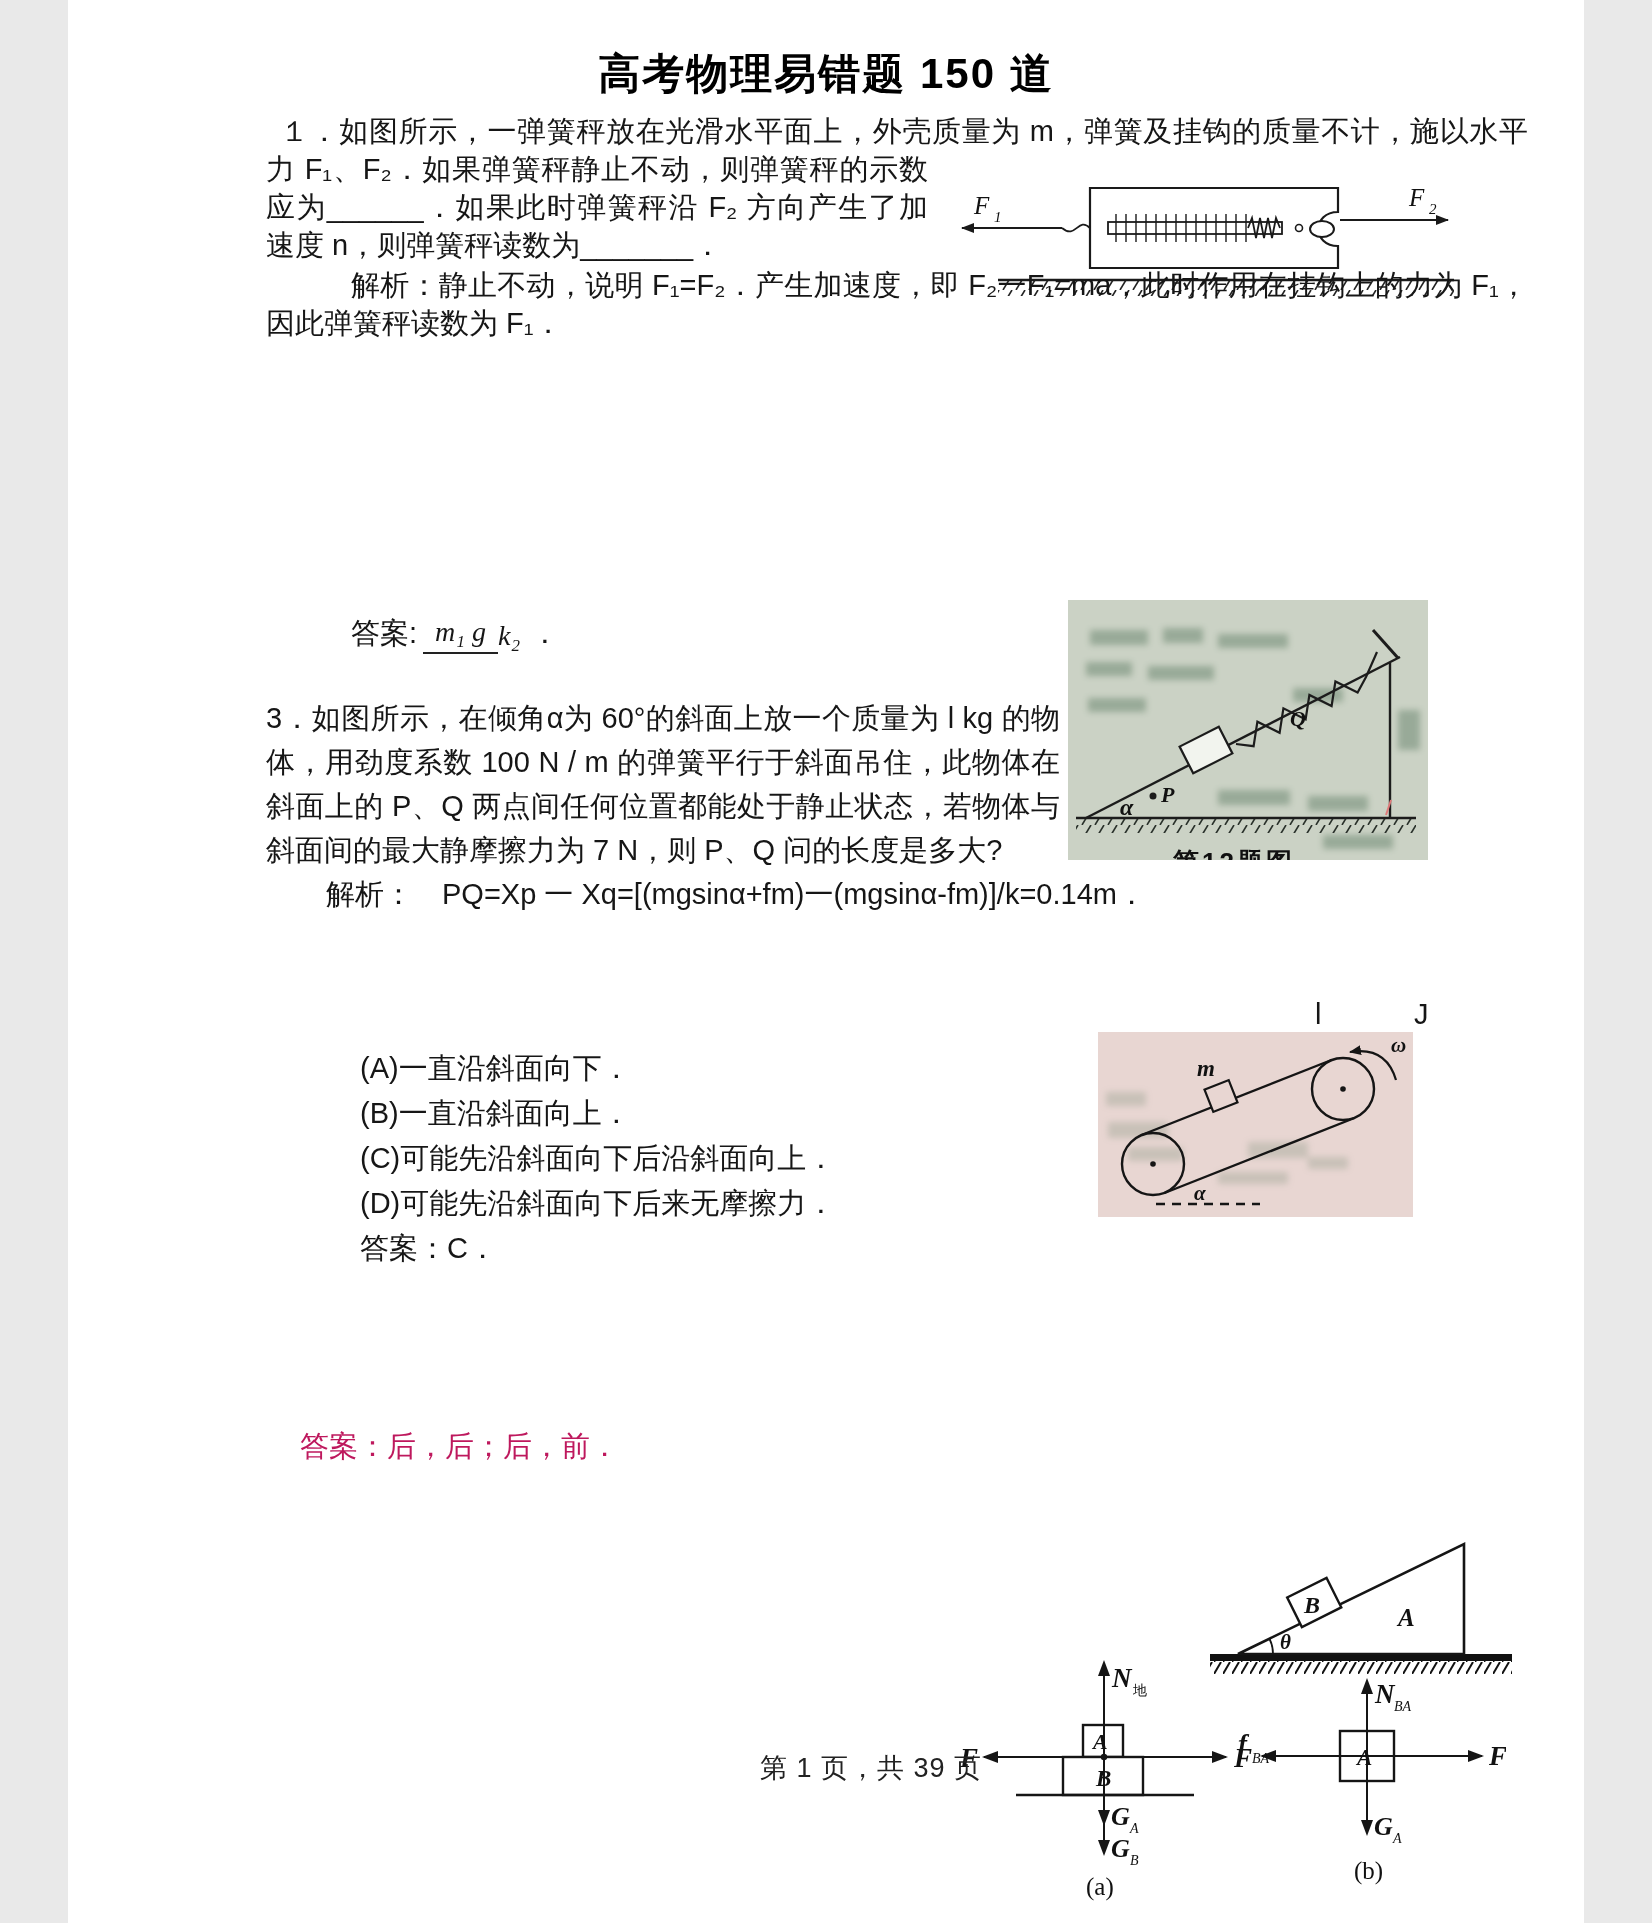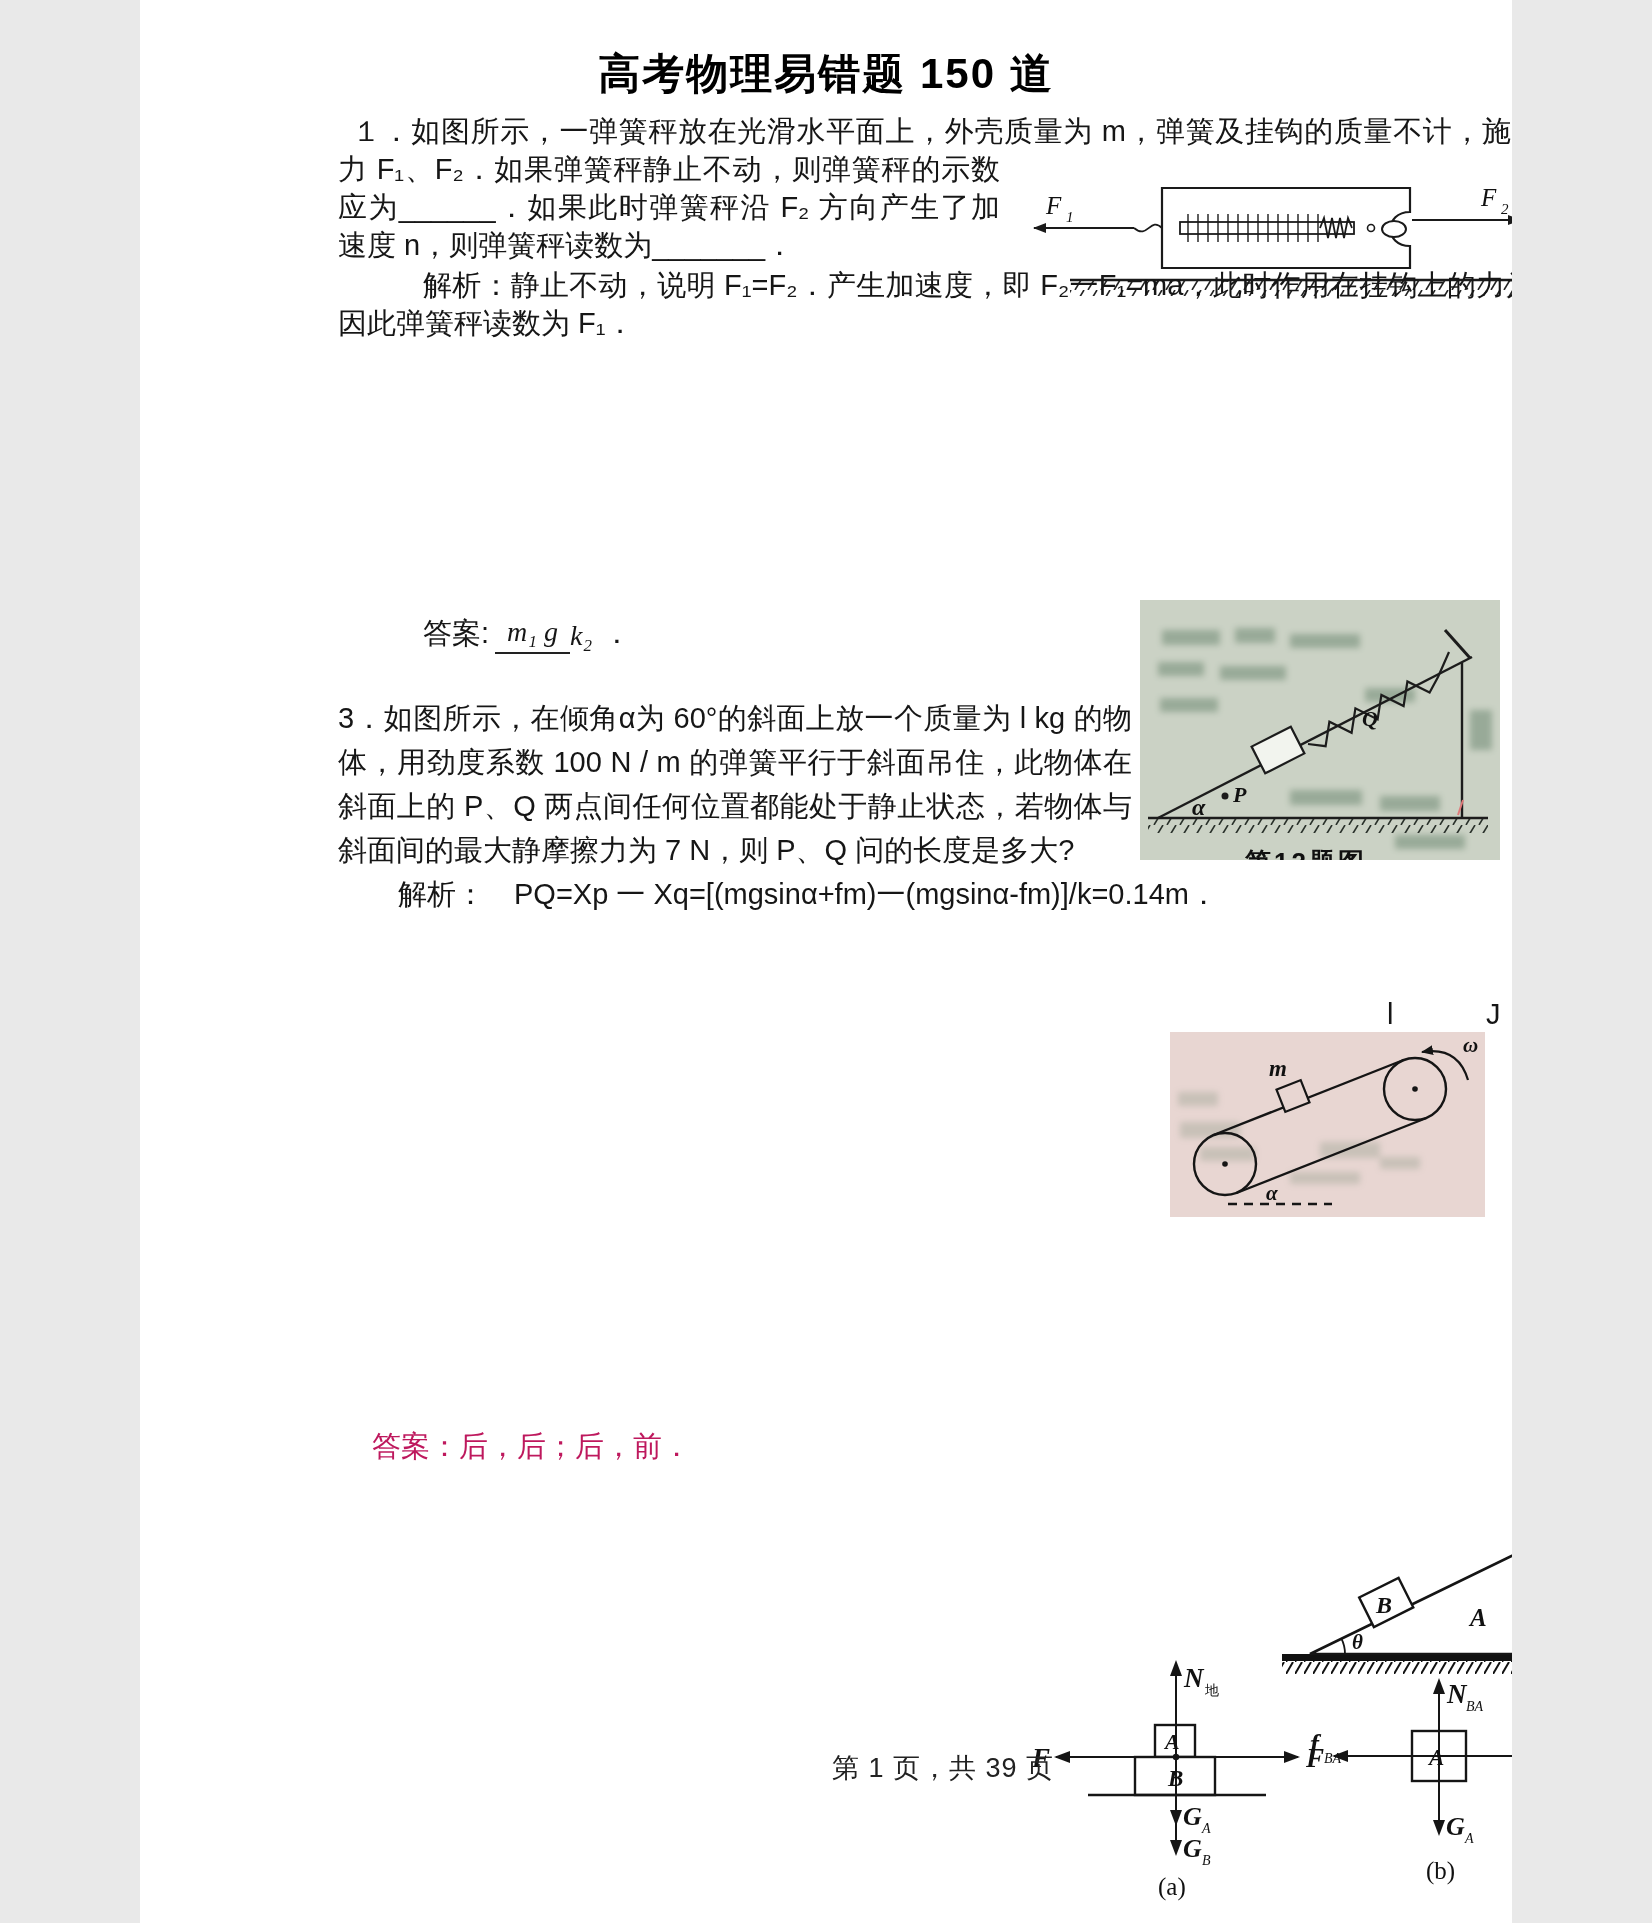--- a/index.html
+++ b/index.html
@@ -1,16 +1,16 @@
 <!DOCTYPE html>
 <html><head>
 <meta charset="utf-8">
 <style>
   html,body{margin:0;padding:0;background:#e9e9e9;}
-  .page{position:relative;width:1372px;height:1923px;background:#ffffff;margin:0 auto;
+  .page{position:relative;width:1516px;height:1923px;background:#ffffff;margin:0 auto;
         font-family:"Liberation Sans","DejaVu Sans",sans-serif;color:#121212;overflow:hidden;}
   .title{position:absolute;top:46px;left:0;width:100%;text-align:center;
          font-size:42px;font-weight:bold;letter-spacing:2px;color:#000;}
   .para{position:absolute;font-size:29px;line-height:45px;text-align:justify;color:#161616;}
   .sp{float:right;}
   .cr{clear:right;}
   .w0{width:0;}
   .opt{white-space:nowrap;}
   .ans-line{position:absolute;font-size:29px;color:#be185d;white-space:nowrap;}
   .ansfrac{position:absolute;display:flex;align-items:center;height:112px;font-size:29px;color:#161616;}
@@ -131,20 +131,27 @@
     <span>3．如图所示，在倾角α为 60°的斜面上放一个质量为 l kg 的物体，用劲度系数 100 N / m 的弹簧平行于斜面吊住，此物体在斜面上的 P、Q 两点间任何位置都能处于静止状态，若物体与斜面间的最大静摩擦力为 7 N，则 P、Q 问的长度是多大?</span>
   </div>
 
   <div class="para" style="left:198px;top:872px;width:1262px;line-height:44px;text-indent:60px;">
     <span>解析：　PQ=Xp 一 Xq=[(mgsinα+fm)一(mgsinα-fm)]/k=0.14m．</span>
   </div>
 
   <span class="stray" style="left:1247px;top:998px;">l</span>
   <span class="stray" style="left:1346px;top:998px;">J</span>
 
+  <div class="para" style="left:292px;top:1046px;width:740px;line-height:45px;">
+    <div class="opt">(A)一直沿斜面向下．</div>
+    <div class="opt">(B)一直沿斜面向上．</div>
+    <div class="opt">(C)可能先沿斜面向下后沿斜面向上．</div>
+    <div class="opt">(D)可能先沿斜面向下后来无摩擦力．</div>
+    <div class="opt">答案：C．</div>
+  </div>
 
   <div class="fig" style="left:1030px;top:1032px;">
     <svg width="315" height="185" viewBox="0 0 315 185">
       <defs>
         <marker id="m4" markerUnits="userSpaceOnUse" markerWidth="14" markerHeight="12" refX="11" refY="5" orient="auto">
           <path d="M0 0 L12 5 L0 10 Z" fill="#151515"></path>
         </marker>
         <filter id="blur4" x="-40%" y="-40%" width="180%" height="180%">
             <feGaussianBlur stdDeviation="3"></feGaussianBlur>
           </filter>

